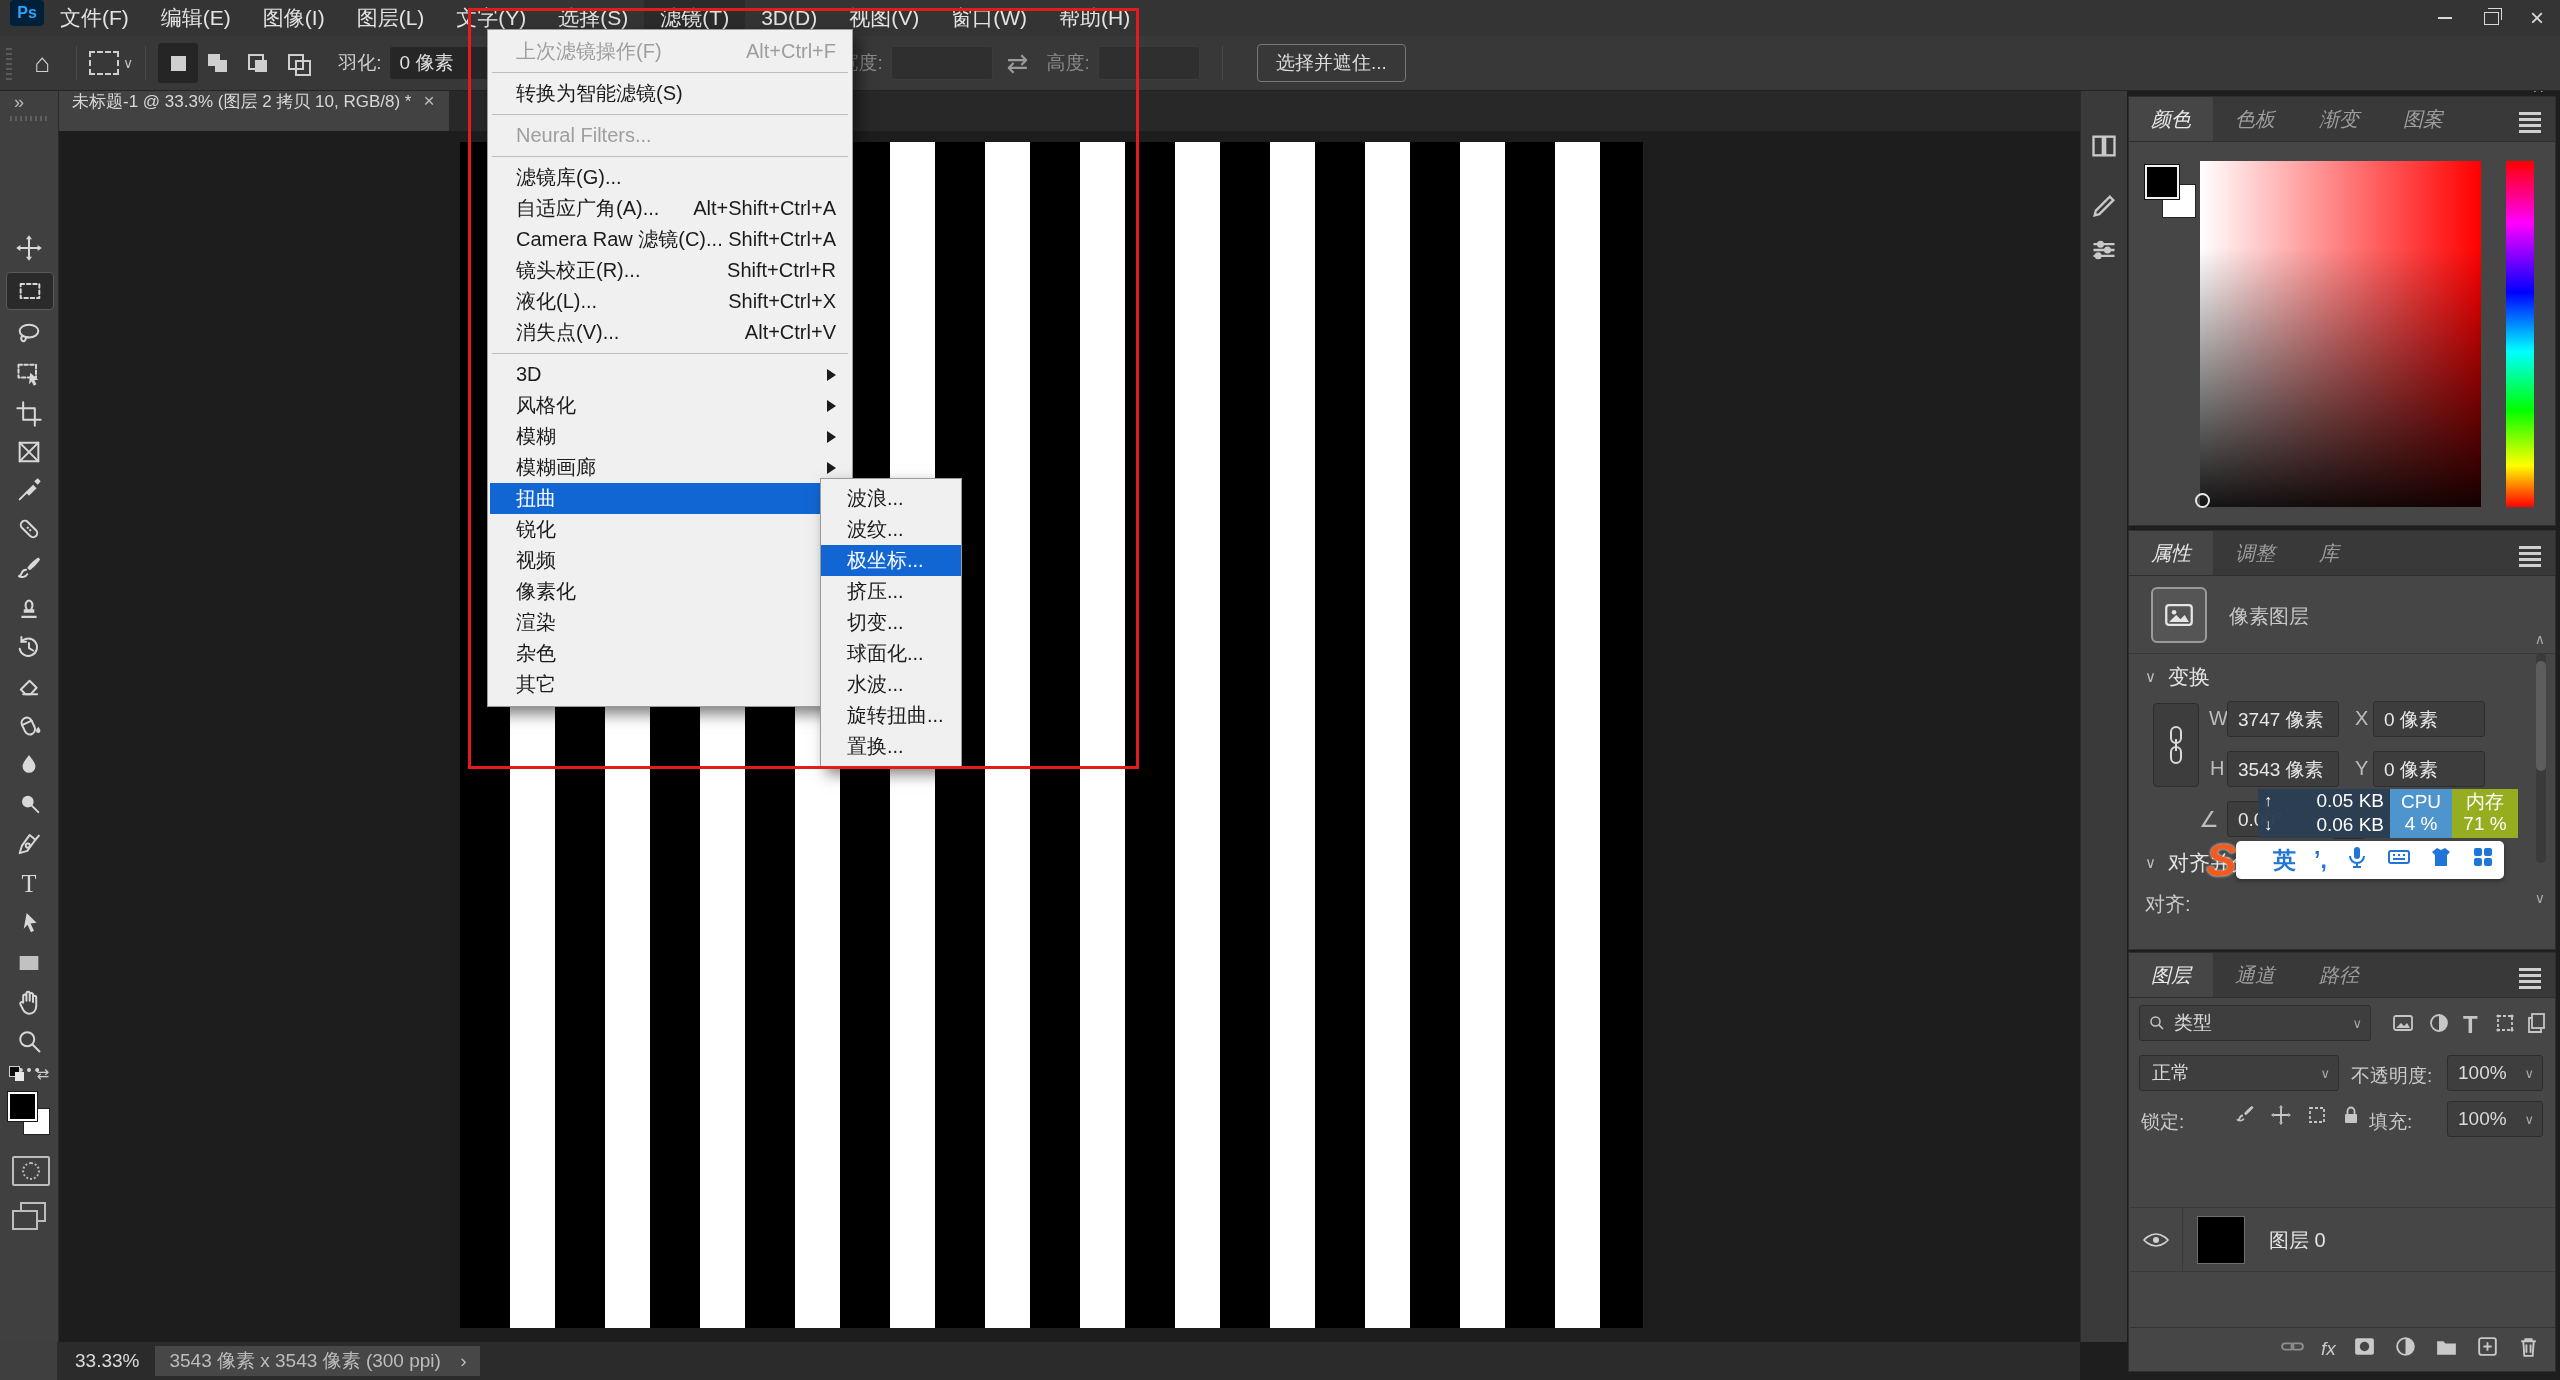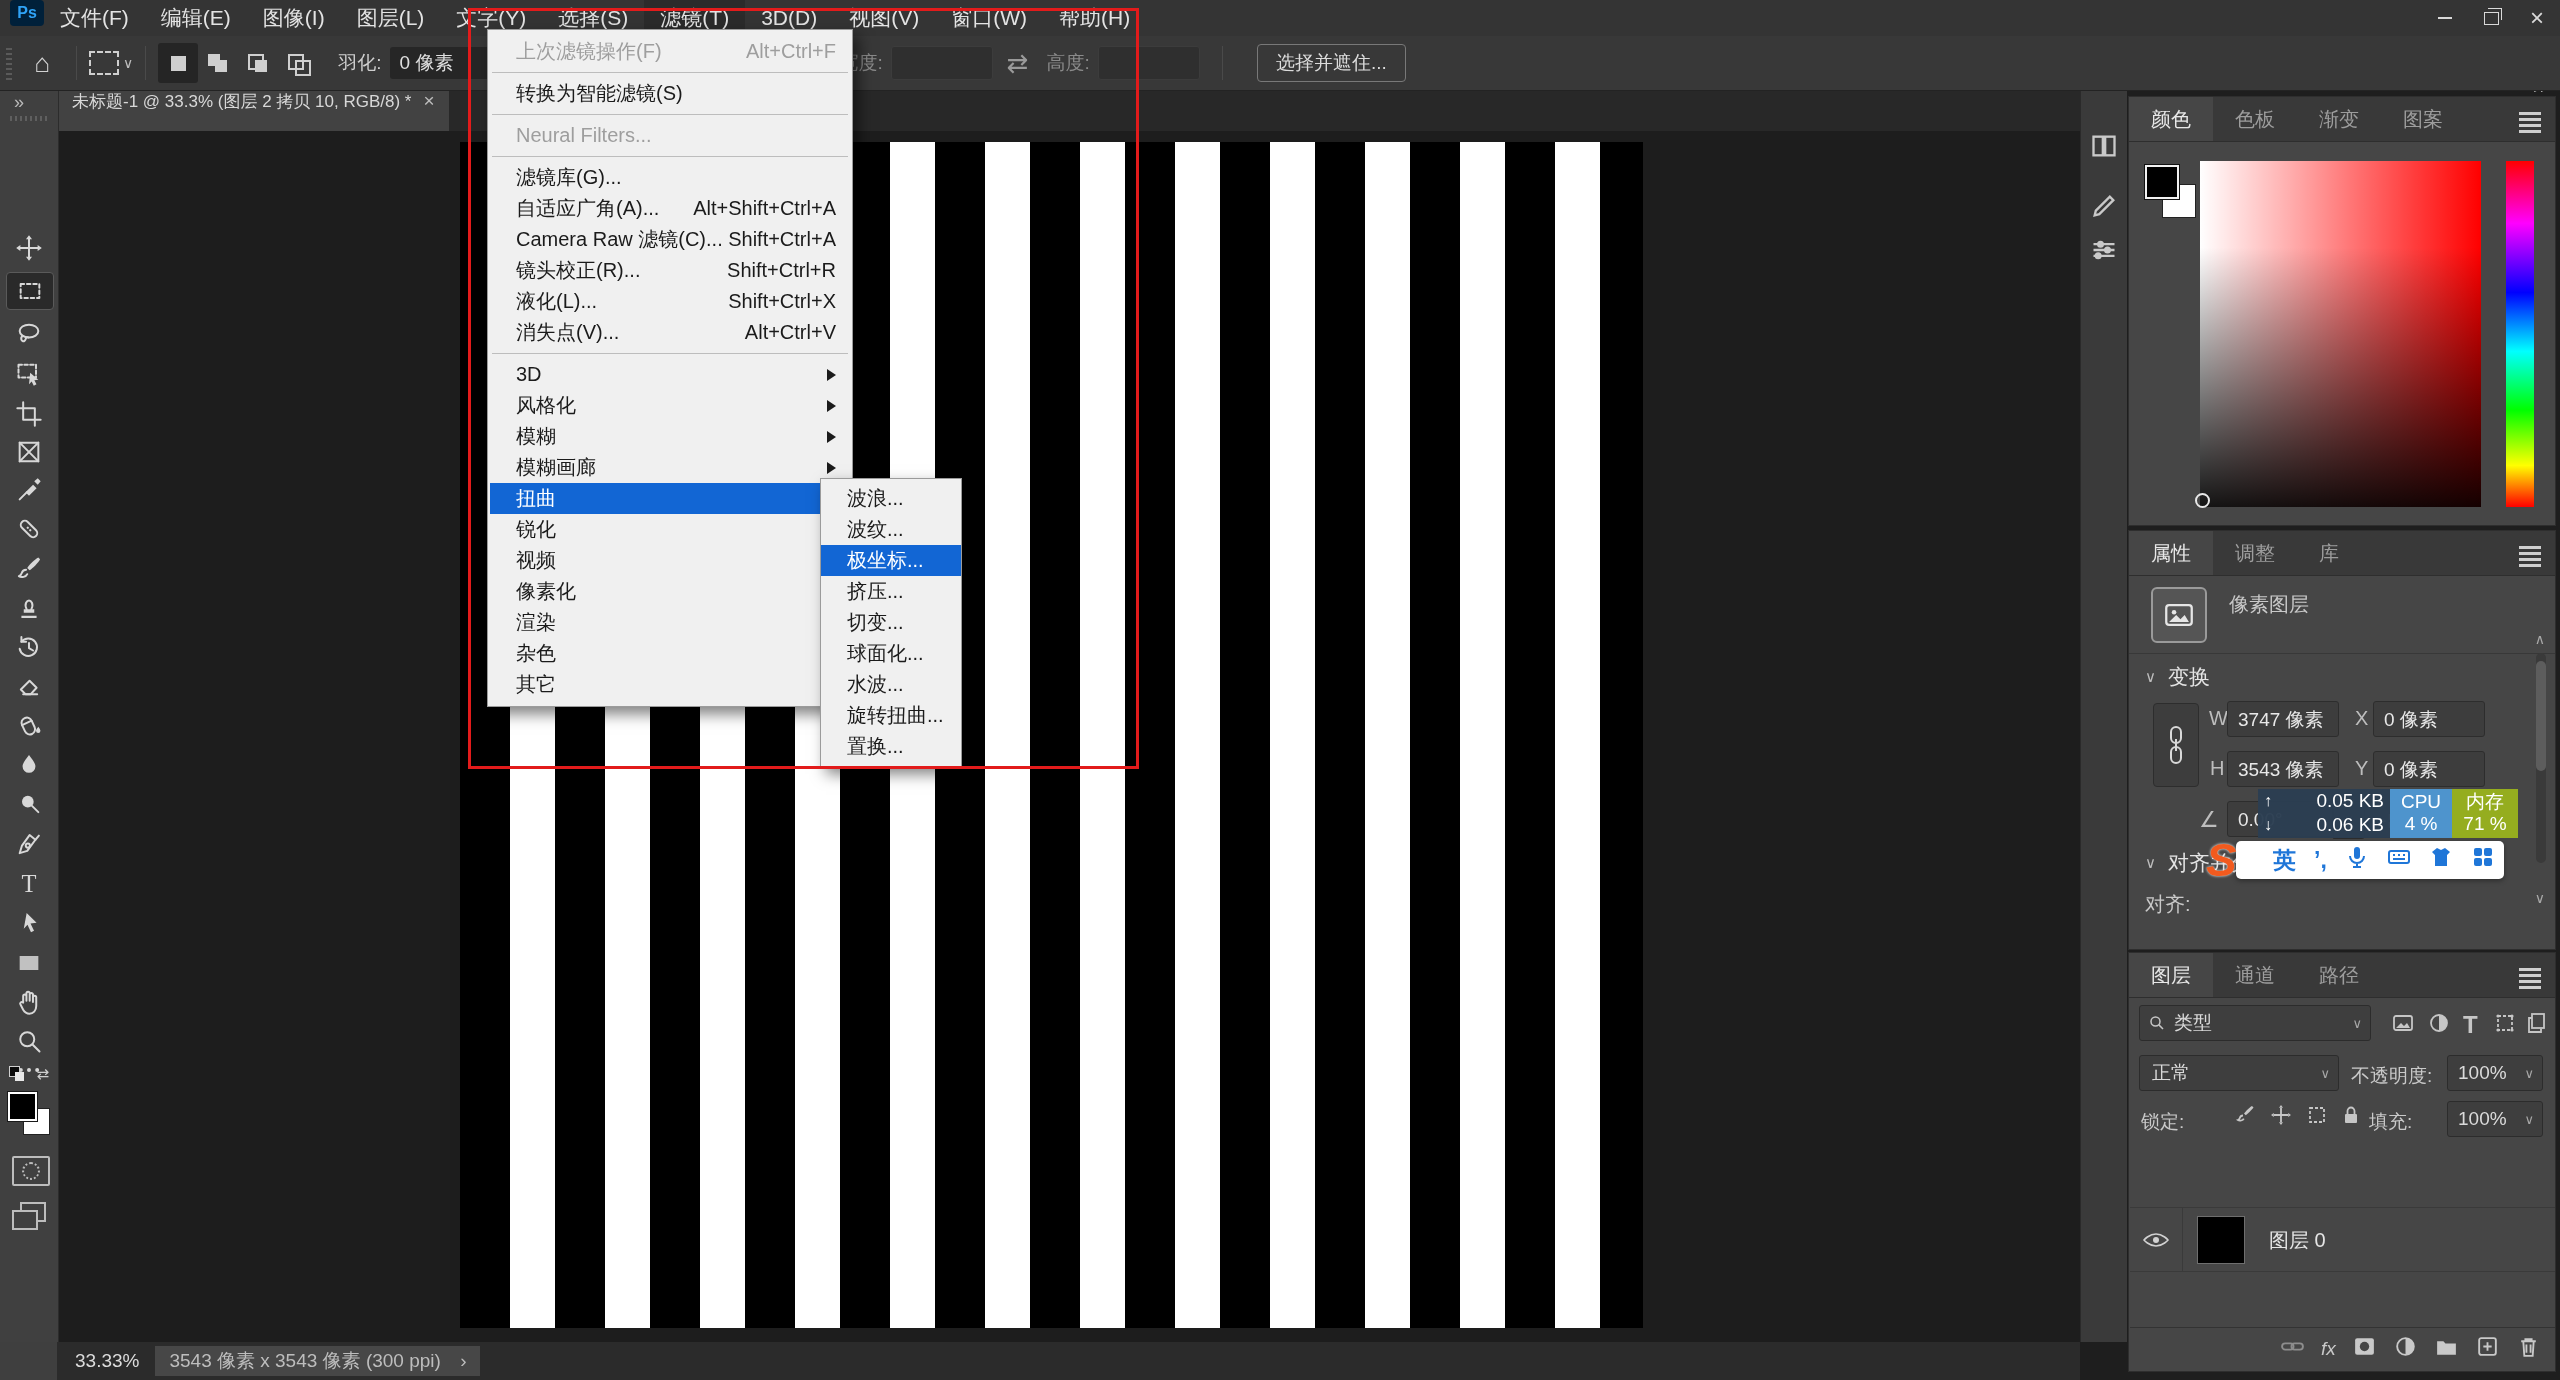--- a/index.html
+++ b/index.html
@@ -98,21 +98,21 @@
   #red-annotation{left:468px;top:8px;width:665px;height:755px;border:3px solid #e21b1b;z-index:99;pointer-events:none;}
 
   
   #panel-strip{left:2080px;top:90px;width:46px;height:1252px;background:#3a3a3a;border-left:1px solid #2a2a2a;}
   .strip-ic{position:absolute;left:9px;width:28px;height:28px;color:#c9c9c9;}
   .strip-ic svg{width:28px;height:28px;stroke:#c9c9c9;fill:none;stroke-width:2;}
 
   
   #right-panels{left:2128px;top:90px;width:428px;height:1282px;}
   .panel{position:absolute;left:0;width:428px;background:#464646;border:1px solid #2e2e2e;box-sizing:border-box;}
-  .ptabs{height:44px;background:#393939;display:flex;border-bottom:1px solid #2e2e2e;}
+  .ptabs{height:44px;background:#393939;display:flex;border-bottom:1px solid #2e2e2e;font-style:italic;}
   .ptab{padding:0 22px;line-height:44px;font-size:20px;color:#9d9d9d;}
   .ptab.active{background:#464646;color:#e8e8e8;}
   .burger{margin-left:auto;margin-right:14px;align-self:center;width:22px;height:3px;background:#cfcfcf;box-shadow:0 6px 0 #cfcfcf,0 -6px 0 #cfcfcf,0 12px 0 #cfcfcf;}
   .pc-collapse{position:absolute;right:8px;top:-18px;color:#cfcfcf;font-size:15px;letter-spacing:-2px;}
 
   
   #grad-box{position:absolute;left:71px;top:64px;width:281px;height:346px;background-color:#f00;
             background-image:linear-gradient(to top,rgba(0,0,0,.92),rgba(0,0,0,0) 75%),linear-gradient(to right,#fff,rgba(255,255,255,0));}
   #hue-bar{position:absolute;left:377px;top:64px;width:28px;height:346px;
            background:linear-gradient(to bottom,#f00,#f0f 18%,#00f 38%,#0ff 55%,#0f0 72%,#ff0 88%,#f00);}
@@ -462,21 +462,21 @@
         <div class="ptab">库</div>
         <div class="burger"></div>
       </div>
       <div class="prow-icon">
         <svg viewBox="0 0 24 24">
             <rect x="3" y="5" width="18" height="14" rx="2"></rect>
             <circle class="f" cx="8.5" cy="10" r="1.6"></circle>
             <path class="f" d="M5 17l5-5 3 3 3-3 3 5z"></path>
           </svg>
       </div>
-      <div class="abs ptext" style="left:100px;top:60px">像素图层</div>
+      <div class="abs ptext" style="left:100px;top:72px">像素图层</div>
       <div class="abs" style="left:0;top:122px;width:426px;height:1px;background:#383838"></div>
 
       <div class="abs flex" style="left:16px;top:132px">
         <span class="sect-chev">∨</span>
         <span class="sect-head">变换</span>
       </div>
 
       <div id="chain-btn">
         <svg viewBox="0 0 22 40">
             <rect x="6" y="2" width="10" height="16" rx="5"></rect>

